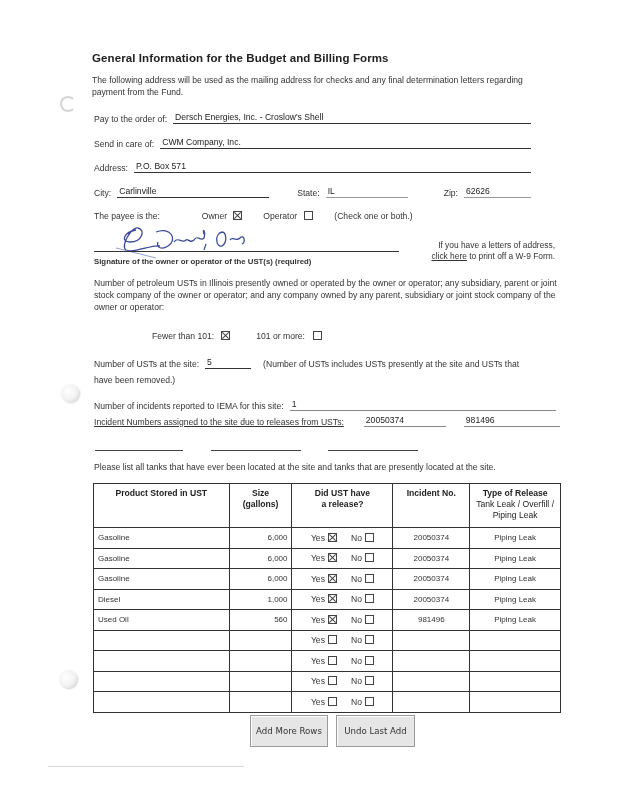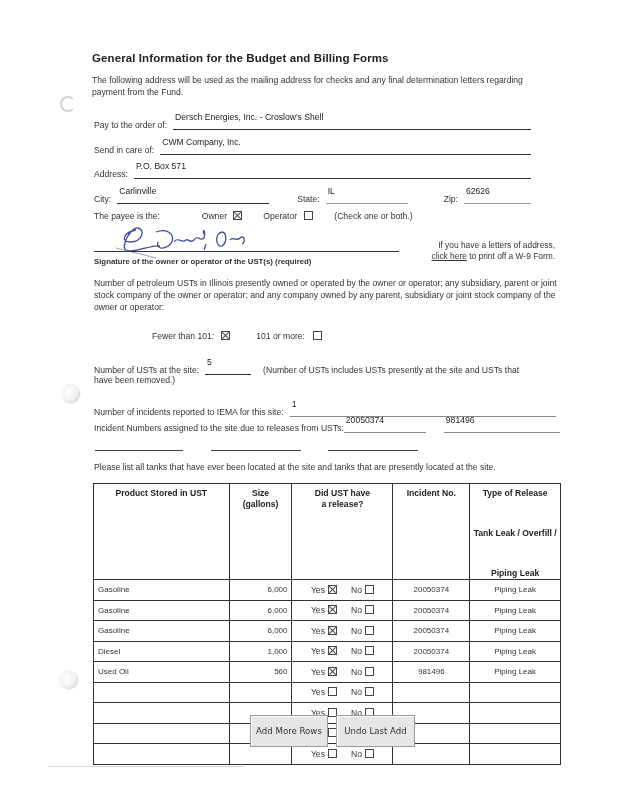--- a/index.html
+++ b/index.html
@@ -3,31 +3,31 @@
   <meta charset="utf-8">
   <style>
     * { box-sizing: border-box; margin: 0; padding: 0; }
     html, body { width: 618px; height: 800px; background: #ffffff; overflow: hidden; }
     body { position: relative; font-family: "Liberation Sans", sans-serif; color: #2a2a2a; font-size: 9px; }
     .abs { position: absolute; }
     .title { left: 92px; top: 52px; font-size: 11.5px; font-weight: bold; color: #222; letter-spacing: 0.1px; }
     .intro { left: 92px; top: 74px; width: 440px; font-size: 8.6px; line-height: 12px; color: #333; }
     .field-row { display: flex; align-items: flex-end; font-size: 8.6px; color: #333; }
     .field-label { white-space: nowrap; margin-right: 6px; }
-    .field-value { border-bottom: 1px solid #333; padding-left: 2px; padding-bottom: 7px; white-space: nowrap; color: #222; }
+    .field-value { border-bottom: 1px solid #333; padding-left: 2px; padding-bottom: 1px; white-space: nowrap; color: #222; }
     .cb { display: inline-block; width: 9px; height: 9px; border: 1px solid #444; vertical-align: -1px; position: relative; background: #fff; }
     .cb.checked::before, .cb.checked::after { content: ""; position: absolute; left: -1px; top: 3px; width: 9px; height: 1px; background: #444; }
     .cb.checked::before { transform: rotate(45deg); }
     .cb.checked::after { transform: rotate(-45deg); }
     .hole { position: absolute; width: 18px; height: 18px; border-radius: 50%; background: radial-gradient(circle at 40% 40%, #ffffff 0%, #f2f2f2 55%, #d0d0d0 100%); box-shadow: 1px 1px 2px #cfcfcf; }
     .hole.open { background: transparent; border: 2px solid #d5d5d5; border-right-color: transparent; box-shadow: none; width: 16px; height: 16px; }
     table.tanks { position: absolute; left: 93px; top: 483px; width: 468px; border-collapse: collapse; font-size: 8px; color: #333; }
     table.tanks th, table.tanks td { border: 1px solid #333; }
     table.tanks th { font-weight: bold; font-size: 8.6px; text-align: center; vertical-align: top; padding-top: 4px; line-height: 11px; height: 44px; color: #222; }
-    table.tanks th .sub { font-weight: bold; display: block; margin-top: 29px; }
+    table.tanks th .sub { font-weight: normal; display: block; }
     table.tanks td { height: 20.5px; padding: 0 4px; }
     td.c-prod { text-align: left; padding-top: 4px; }
     td.c-size { text-align: right; padding-right: 12px; padding-top: 4px; }
     td.c-rel { text-align: center; white-space: nowrap; font-size: 8.6px; }
     td.c-rel .yes-lbl { margin-right: 3px; }
     td.c-rel .no-lbl { margin-left: 14px; margin-right: 3px; }
     td.c-inc { text-align: center; padding-top: 6px; }
     td.c-type { text-align: center; padding-bottom: 4px; }
     .btn { position: absolute; height: 32px; background: #e6e6e6; border: 1px solid #9a9a9a; box-shadow: inset 1px 1px 0 #fff; font-size: 8.6px; color: #333; display: flex; align-items: center; justify-content: center; cursor: pointer; font-family: "DejaVu Sans", sans-serif; }
     .link { text-decoration: underline; color: #333; cursor: pointer; }
@@ -110,21 +110,21 @@
   <span style="margin-left:12px;">(Number of USTs includes USTs presently at the site and USTs that</span>
 </div>
 <div class="abs" style="left:94px; top:375px; font-size:8.6px; color:#333;">have been removed.)</div>
 
 <div class="abs field-row" style="left:94px; top:399px; width:462px;">
   <span class="field-label">Number of incidents reported to IEMA for this site:</span>
   <span class="field-value" style="flex:1; border-bottom-color:#888;">1</span>
 </div>
 
 <div class="abs field-row" style="left:94px; top:415px; width:466px;">
-  <span class="field-label" style="margin-right:0;">Incident Numbers assigned to the site due to releases from USTs:</span>
+  <span class="field-label" style="margin-right:20px;text-decoration:underline;">Incident Numbers assigned to the site due to releases from USTs:</span>
   <span class="field-value" style="width:82px; border-bottom-color:#888;">20050374</span>
   <span style="width:18px;"></span>
   <span class="field-value" style="flex:1; border-bottom-color:#888;">981496</span>
 </div>
 
 <div class="abs" style="left:95px; top:450px; width:88px; height:1px; background:#444;"></div>
 <div class="abs" style="left:211px; top:450px; width:90px; height:1px; background:#444;"></div>
 <div class="abs" style="left:328px; top:450px; width:90px; height:1px; background:#444;"></div>
 
 <div class="abs" style="left:94px; top:462px; font-size:8.6px; color:#333; white-space:nowrap;">Please list all tanks that have ever been located at the site and tanks that are presently located at the site.</div>

